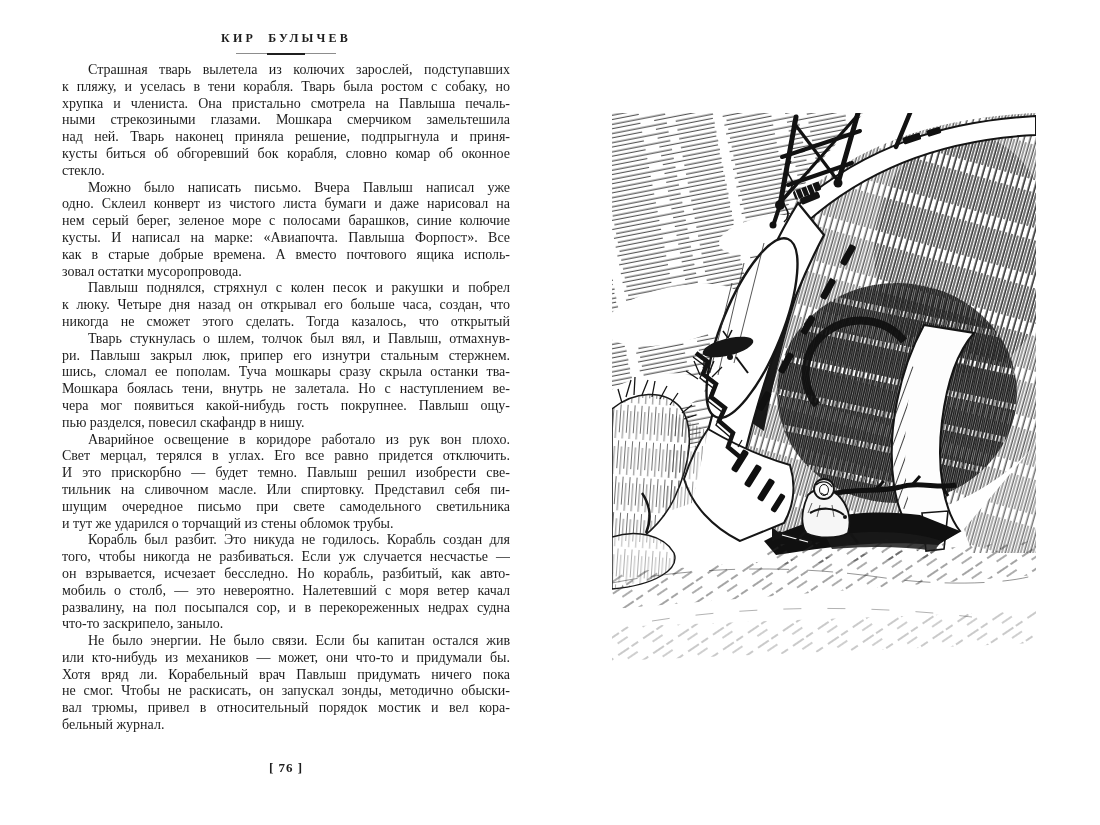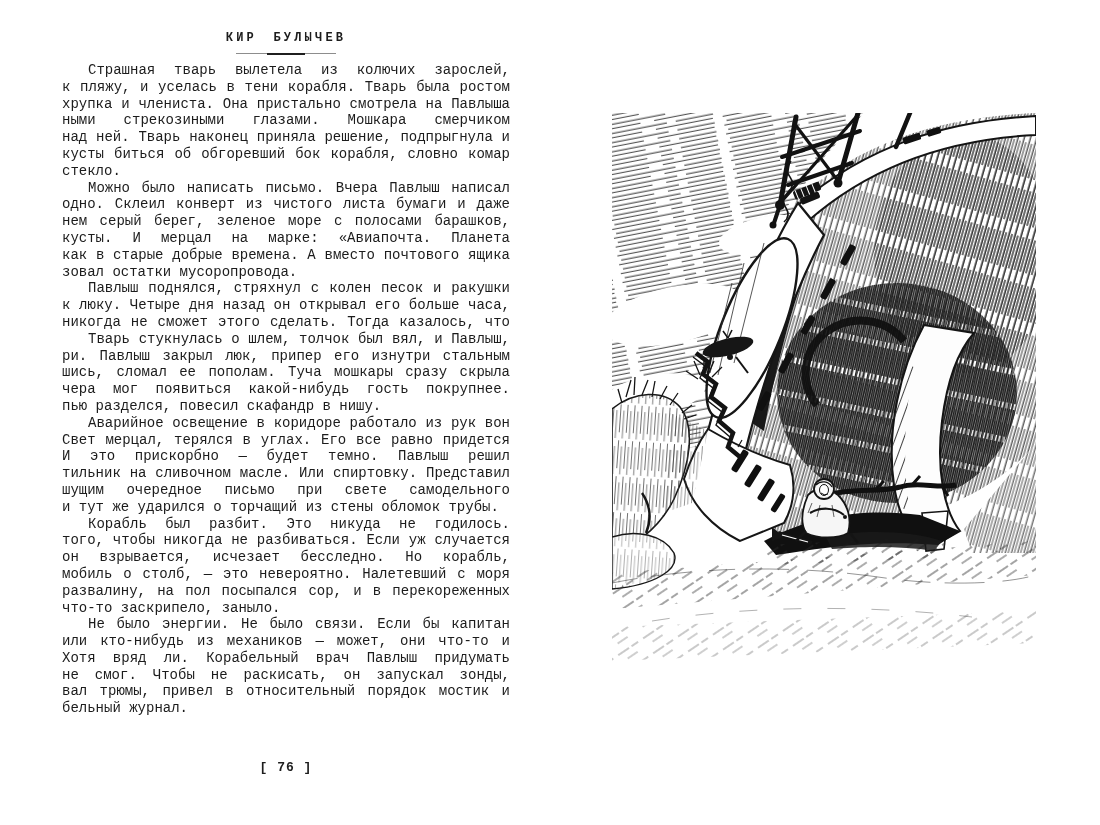--- a/index.html
+++ b/index.html
@@ -1,18 +1,18 @@
 <!DOCTYPE html>
 <html><head>
 <meta charset="utf-8">
 <style>
   html,body{margin:0;padding:0;background:#fff;}
   .spread{position:relative;width:1100px;height:825px;background:#ffffff;overflow:hidden;
           font-family:"Liberation Serif","DejaVu Serif",serif;color:#1c1c1c;}
-  .page{position:absolute;top:0;height:609px;font-family:Liberation Mono, monospace;}
+  .page{position:absolute;top:0;height:609px;}
   .page-left{left:0;width:550px;}
   .page-right{left:550px;width:550px;}
 
   .running-head{position:absolute;left:62px;top:31px;width:448px;text-align:center;
                 font-size:12px;font-weight:bold;letter-spacing:3.2px;word-spacing:6px;color:#1d1d1d;}
   .head-rule{position:absolute;left:62px;top:52px;width:448px;height:4px;}
   .head-rule .thin{position:absolute;left:50%;transform:translateX(-50%);top:1.4px;width:100px;height:1px;background:#8d8d8d;}
   .head-rule .thick{position:absolute;left:50%;transform:translateX(-50%);top:0.6px;width:38px;height:2.6px;background:#1f1f1f;}
 
   .body-text{position:absolute;left:62px;top:62px;width:448px;font-size:14px;line-height:16.8px;}
@@ -44,33 +44,34 @@
           <div class="line">хрупка и члениста. Она пристально смотрела на Павлыша печаль-</div>
           <div class="line">ными стрекозиными глазами. Мошкара смерчиком замельтешила</div>
           <div class="line">над ней. Тварь наконец приняла решение, подпрыгнула и приня-</div>
           <div class="line">кусты биться об обгоревший бок корабля, словно комар об оконное</div>
           <div class="line last">стекло.</div>
         </div>
         <div class="para">
           <div class="line first">Можно было написать письмо. Вчера Павлыш написал уже</div>
           <div class="line">одно. Склеил конверт из чистого листа бумаги и даже нарисовал на</div>
           <div class="line">нем серый берег, зеленое море с полосами барашков, синие колючие</div>
-          <div class="line">кусты. И мерцал на марке: «Авиапочта. Планета Форпост». Все</div>
+          <div class="line">кусты. И написал на марке: «Авиапочта. Павлыша Форпост». Все</div>
           <div class="line">как в старые добрые времена. А вместо почтового ящика исполь-</div>
           <div class="line last">зовал остатки мусоропровода.</div>
         </div>
         <div class="para">
           <div class="line first">Павлыш поднялся, стряхнул с колен песок и ракушки и побрел</div>
           <div class="line">к люку. Четыре дня назад он открывал его больше часа, создан, что</div>
           <div class="line">никогда не сможет этого сделать. Тогда казалось, что открытый</div>
         </div>
         <div class="para">
           <div class="line first">Тварь стукнулась о шлем, толчок был вял, и Павлыш, отмахнув-</div>
           <div class="line">ри. Павлыш закрыл люк, припер его изнутри стальным стержнем.</div>
           <div class="line">шись, сломал ее пополам. Туча мошкары сразу скрыла останки тва-</div>
+          <div class="line">Мошкара боялась тени, внутрь не залетала. Но с наступлением ве-</div>
           <div class="line">чера мог появиться какой-нибудь гость покрупнее. Павлыш ощу-</div>
           <div class="line last">пью разделся, повесил скафандр в нишу.</div>
         </div>
         <div class="para">
           <div class="line first">Аварийное освещение в коридоре работало из рук вон плохо.</div>
           <div class="line">Свет мерцал, терялся в углах. Его все равно придется отключить.</div>
           <div class="line">И это прискорбно — будет темно. Павлыш решил изобрести све-</div>
           <div class="line">тильник на сливочном масле. Или спиртовку. Представил себя пи-</div>
           <div class="line">шущим очередное письмо при свете самодельного светильника</div>
           <div class="line last">и тут же ударился о торчащий из стены обломок трубы.</div>

